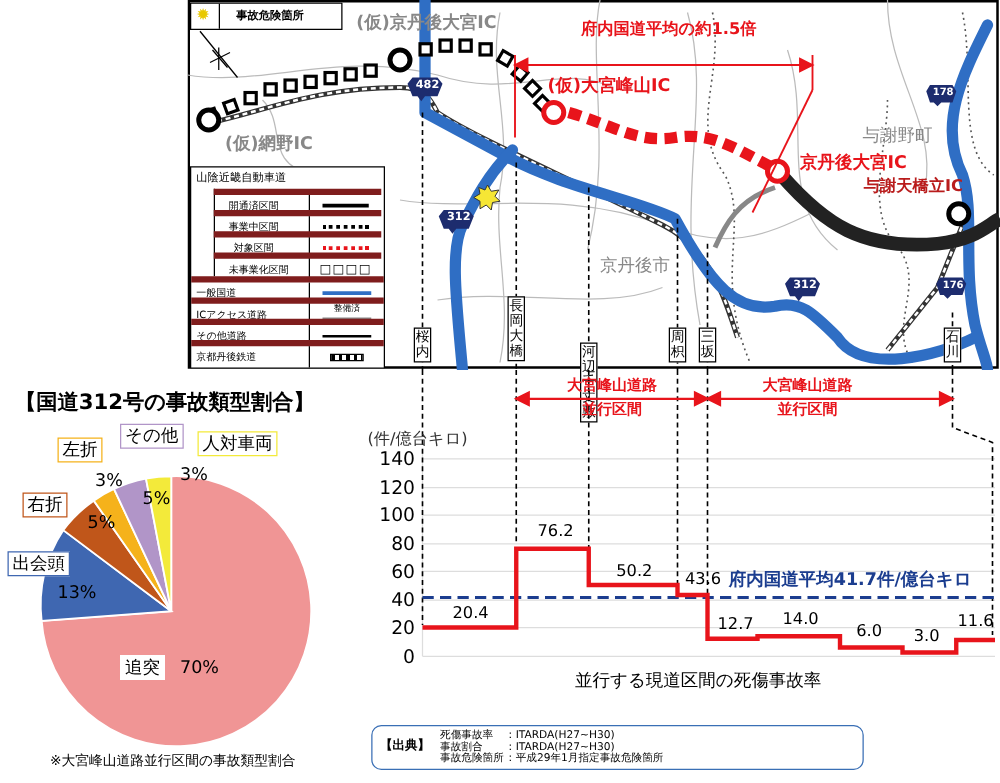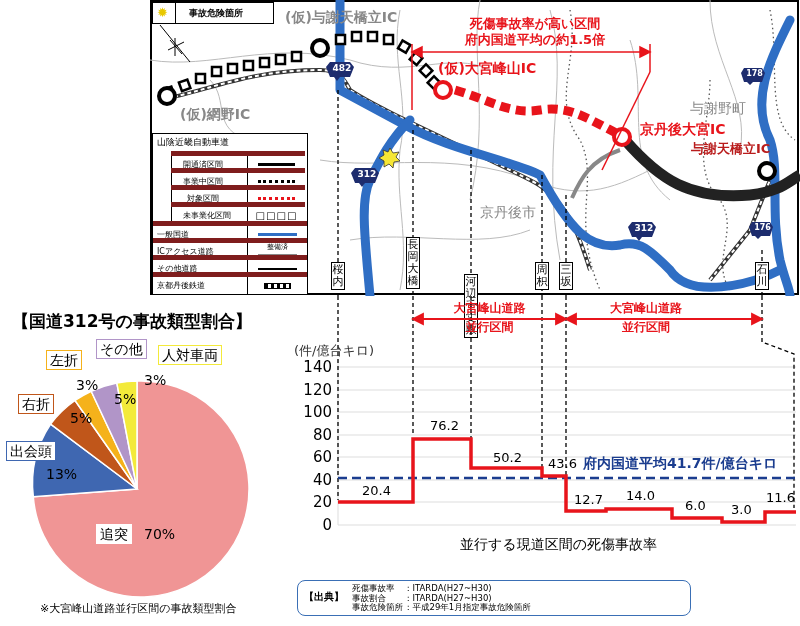--- a/index.html
+++ b/index.html
@@ -126,30 +126,29 @@
     <span style="position:absolute;left:22px;top:0;bottom:0;border-left:1px solid #000;"></span>
     <span style="position:absolute;left:36px;font-weight:bold;">事故危険箇所</span>
   </div>
 
   <span class="abs" style="left:180px;top:63px;width:24px;text-align:center;color:#fff;font-size:9px;font-weight:bold;">482</span>
   <span class="abs" style="left:205px;top:169px;width:24px;text-align:center;color:#fff;font-size:9px;font-weight:bold;">312</span>
   <span class="abs" style="left:482px;top:223px;width:24px;text-align:center;color:#fff;font-size:9px;font-weight:bold;">312</span>
   <span class="abs" style="left:594px;top:69px;width:21px;text-align:center;color:#fff;font-size:8px;font-weight:bold;">178</span>
   <span class="abs" style="left:602px;top:223px;width:21px;text-align:center;color:#fff;font-size:8px;font-weight:bold;">176</span>
 
-  <span class="abs" style="left:135px;top:9px;font-size:14px;color:#888;font-weight:bold;">(仮)与謝天橋立IC</span>
+  <span class="abs" style="left:135px;top:9px;font-size:14px;color:#888;font-weight:bold;">(仮)京丹後大宮IC</span>
   <span class="abs" style="left:30px;top:106px;font-size:14px;color:#888;font-weight:bold;">(仮)網野IC</span>
   <span class="abs" style="left:288px;top:60px;font-size:14px;color:#e8141b;font-weight:bold;">(仮)大宮峰山IC</span>
   <span class="abs" style="left:490px;top:121px;font-size:14px;color:#e8141b;font-weight:bold;">京丹後大宮IC</span>
   <span class="abs" style="left:541px;top:140px;font-size:13px;color:#b91c1c;font-weight:bold;">与謝天橋立IC</span>
   <span class="abs" style="left:330px;top:204px;font-size:14px;color:#888;">京丹後市</span>
   <span class="abs" style="left:540px;top:100px;font-size:14px;color:#888;">与謝野町</span>
 
   <div class="abs" style="left:270px;top:16px;width:230px;text-align:center;color:#e8141b;font-weight:bold;font-size:13px;line-height:16px;">
-    <div>死傷事故率が高い区間</div>
     <div>府内国道平均の約1.5倍</div>
   </div>
 
   <div class="vlabel" style="left:181px;top:262px;">桜内</div>
   <div class="vlabel" style="left:256px;top:237px;">長岡大橋</div>
   <div class="vlabel" style="left:314px;top:226px;margin-top:48px;">河辺千丈敷</div>
   <div class="vlabel" style="left:385px;top:262px;">周枳</div>
   <div class="vlabel" style="left:409px;top:262px;">三坂</div>
   <div class="vlabel" style="left:605px;top:262px;">石川</div>
 </div>

